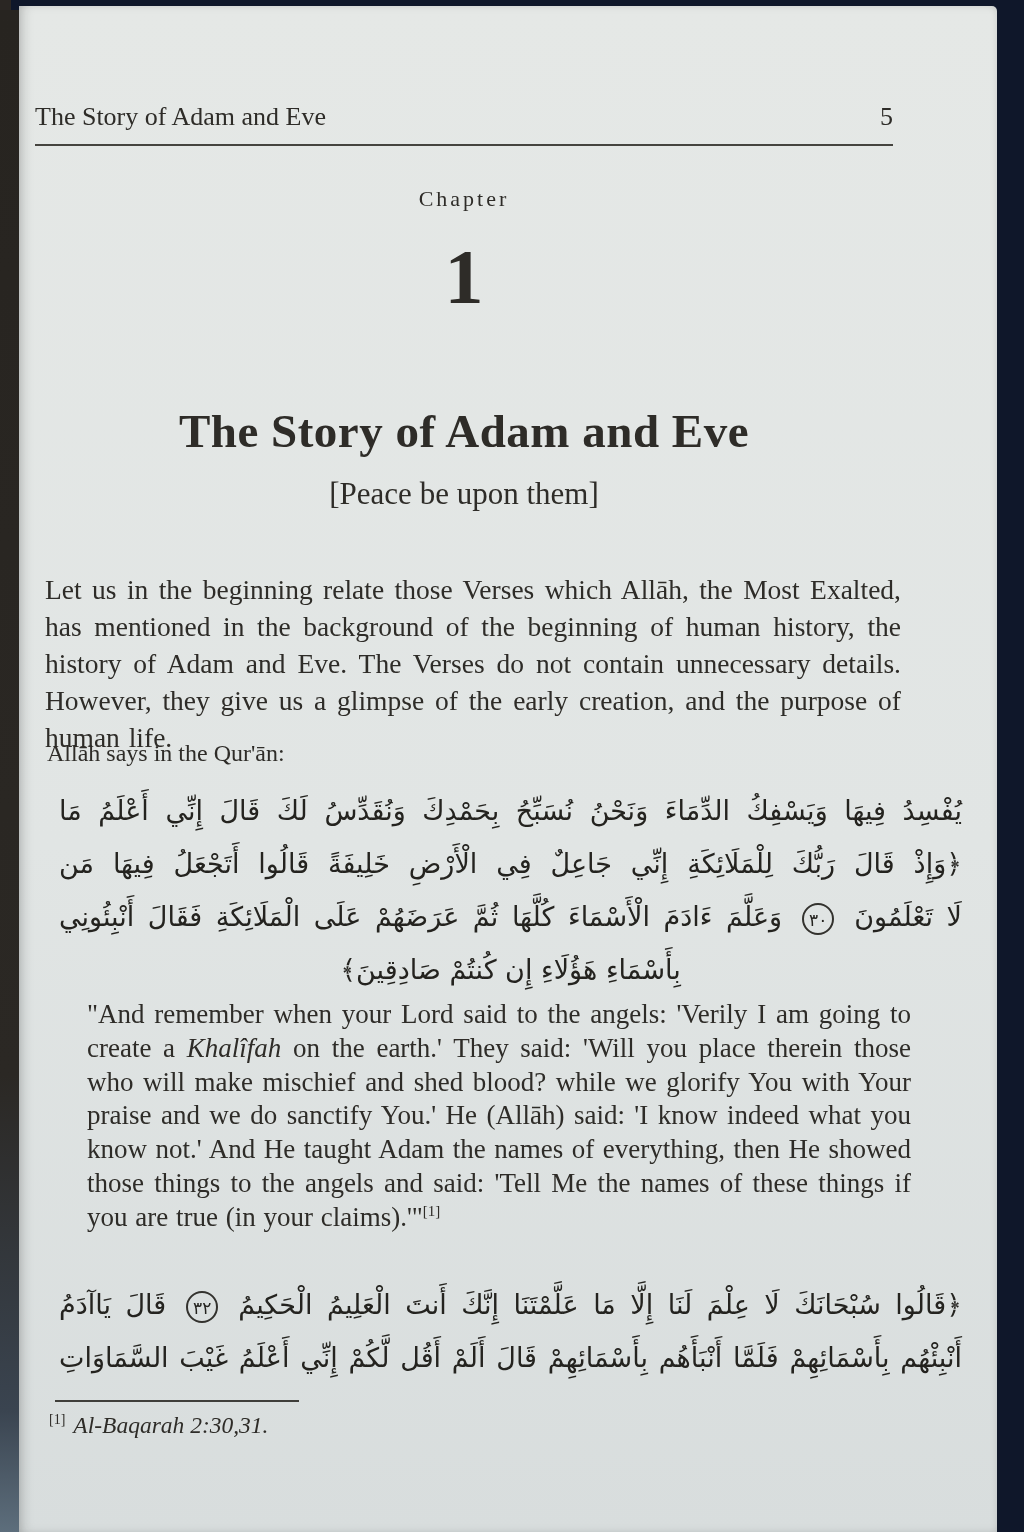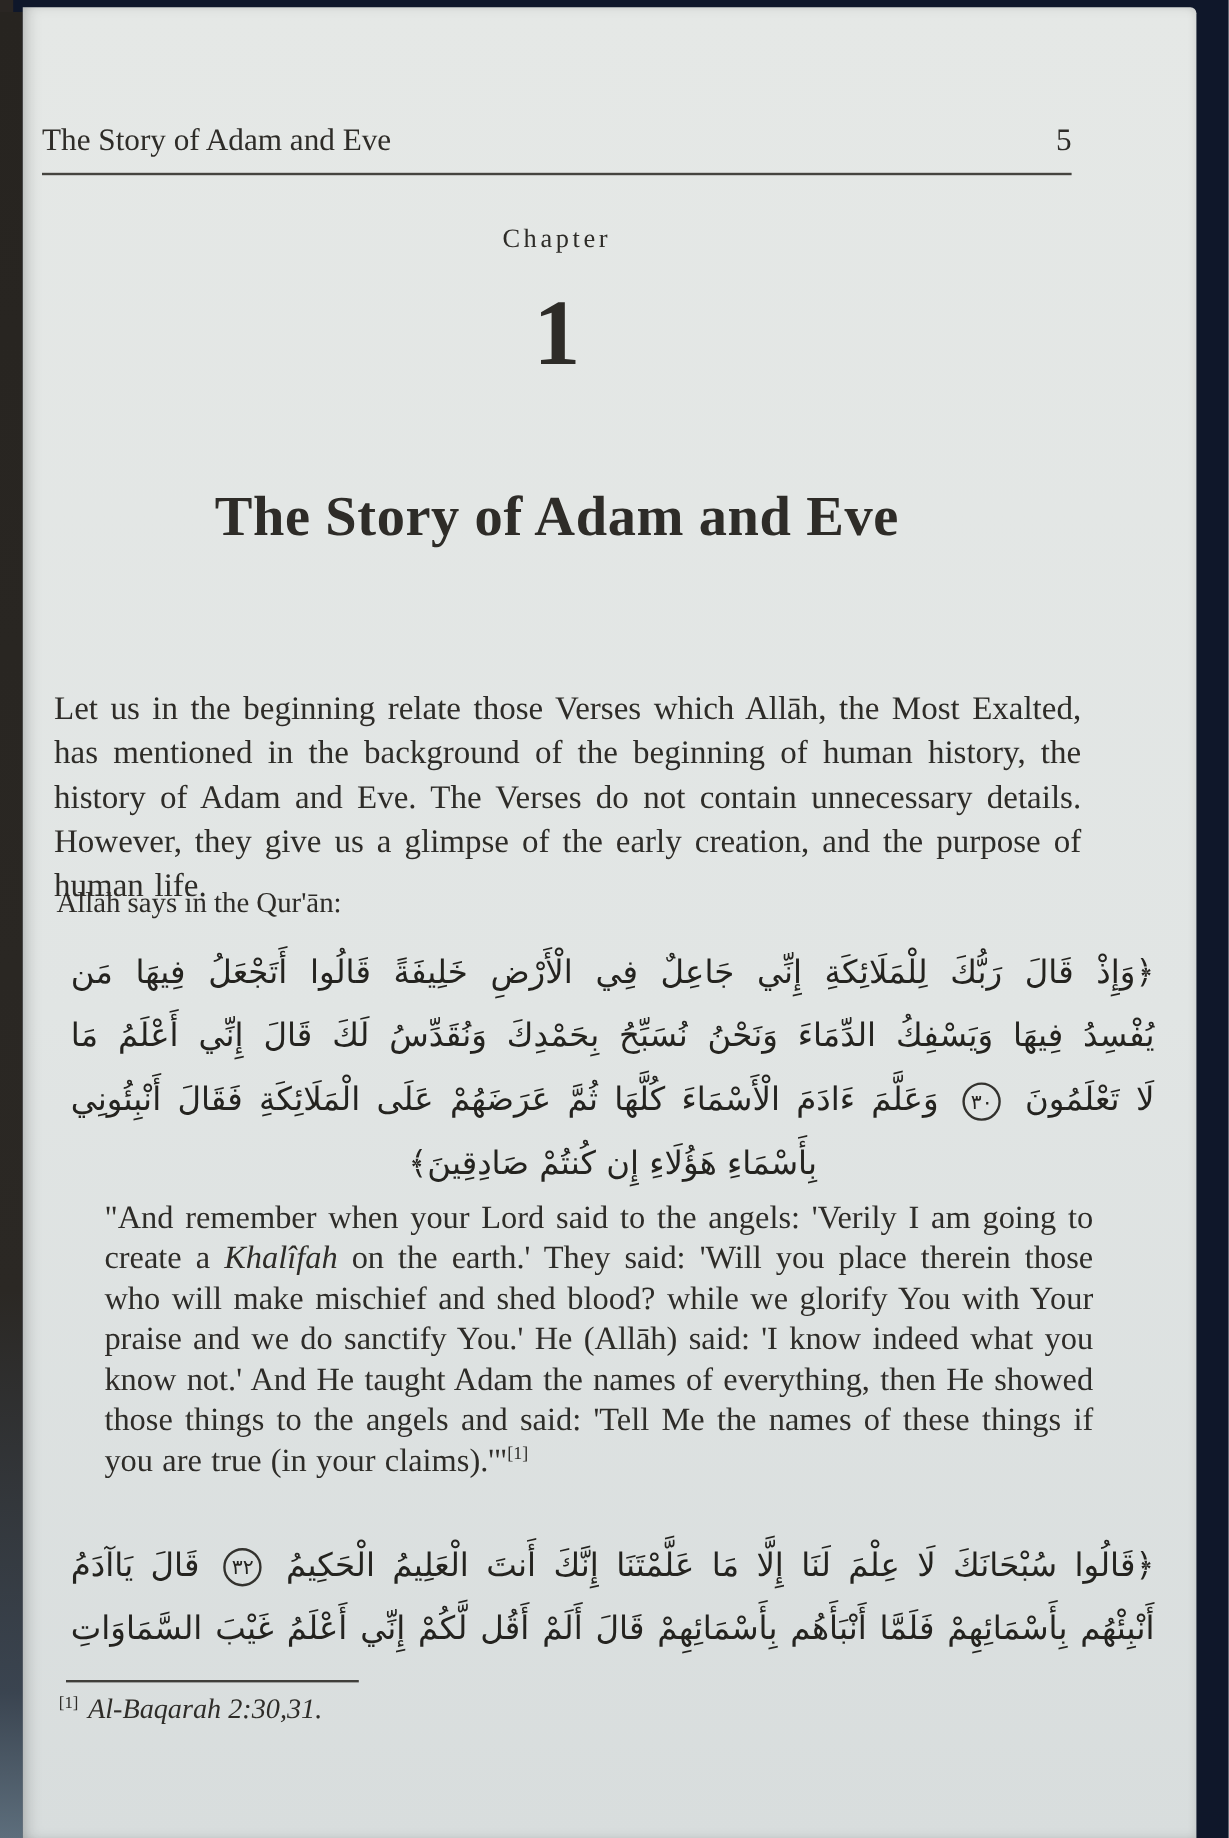--- a/index.html
+++ b/index.html
@@ -89,28 +89,29 @@
     <div class="hdr-row">
       <span>The Story of Adam and Eve</span>
       <span>5</span>
     </div>
     <div class="hdr-rule"></div>
 
     <div class="center-col chapter-label">Chapter</div>
     <div class="center-col chapter-number">1</div>
 
     <div class="center-col main-title">The Story of Adam and Eve</div>
+    <div class="center-col sub-title">[Peace be upon them]</div>
 
     <div class="intro">Let us in the beginning relate those Verses which Allāh, the Most Exalted, has mentioned in the background of the beginning of human history, the history of Adam and Eve. The Verses do not contain unnecessary details. However, they give us a glimpse of the early creation, and the purpose of human life.</div>
 
     <div class="lead-in">Allāh says in the Qur'ān:</div>
 
     <div class="quran quran-1">
+      <div class="q-line">يُفْسِدُ فِيهَا وَيَسْفِكُ الدِّمَاءَ وَنَحْنُ نُسَبِّحُ بِحَمْدِكَ وَنُقَدِّسُ لَكَ قَالَ إِنِّي أَعْلَمُ مَا</div>
       <div class="q-line">﴿وَإِذْ قَالَ رَبُّكَ لِلْمَلَائِكَةِ إِنِّي جَاعِلٌ فِي الْأَرْضِ خَلِيفَةً قَالُوا أَتَجْعَلُ فِيهَا مَن</div>
-      <div class="q-line">يُفْسِدُ فِيهَا وَيَسْفِكُ الدِّمَاءَ وَنَحْنُ نُسَبِّحُ بِحَمْدِكَ وَنُقَدِّسُ لَكَ قَالَ إِنِّي أَعْلَمُ مَا</div>
       <div class="q-line">
         <span>لَا تَعْلَمُونَ</span><span class="ayah-badge">٣٠</span><span>وَعَلَّمَ ءَادَمَ الْأَسْمَاءَ كُلَّهَا ثُمَّ عَرَضَهُمْ عَلَى الْمَلَائِكَةِ فَقَالَ أَنْبِئُونِي</span>
       </div>
       <div class="q-line center">بِأَسْمَاءِ هَؤُلَاءِ إِن كُنتُمْ صَادِقِينَ﴾</div>
     </div>
 
     <div class="translation">
       <span>"And remember when your Lord said to the angels: 'Verily I am going to create a </span><span class="italic">Khalîfah</span><span> on the earth.' They said: 'Will you place therein those who will make mischief and shed blood? while we glorify You with Your praise and we do sanctify You.' He (Allāh) said: 'I know indeed what you know not.' And He taught Adam the names of everything, then He showed those things to the angels and said: 'Tell Me the names of these things if you are true (in your claims).'"</span><sup class="fn-ref">[1]</sup>
     </div>
 

